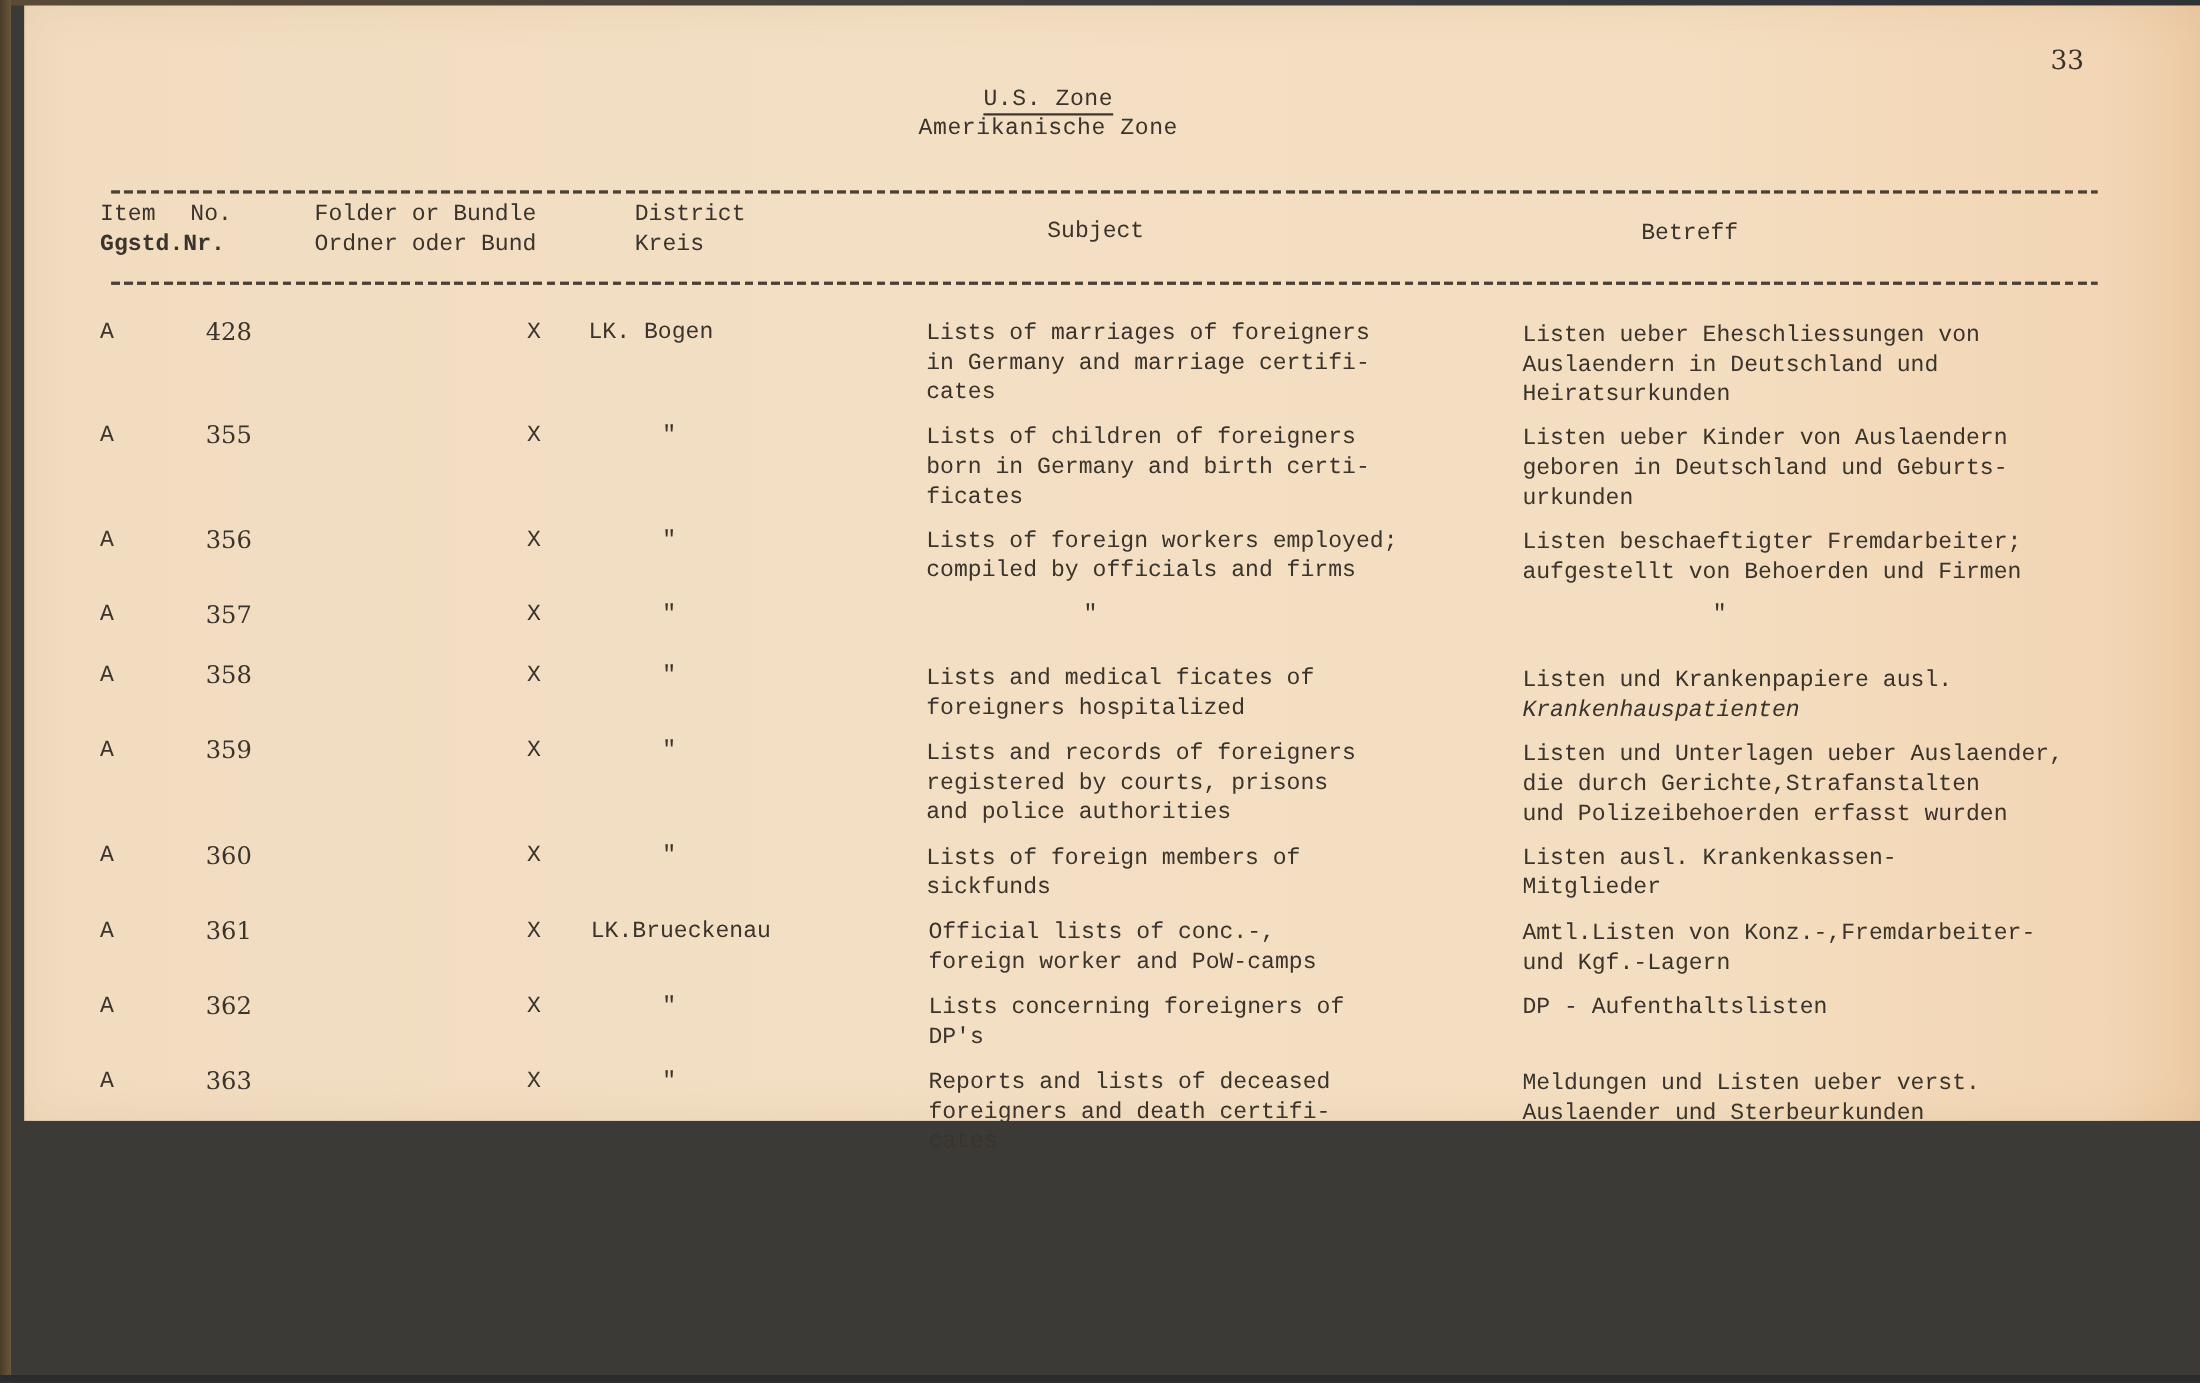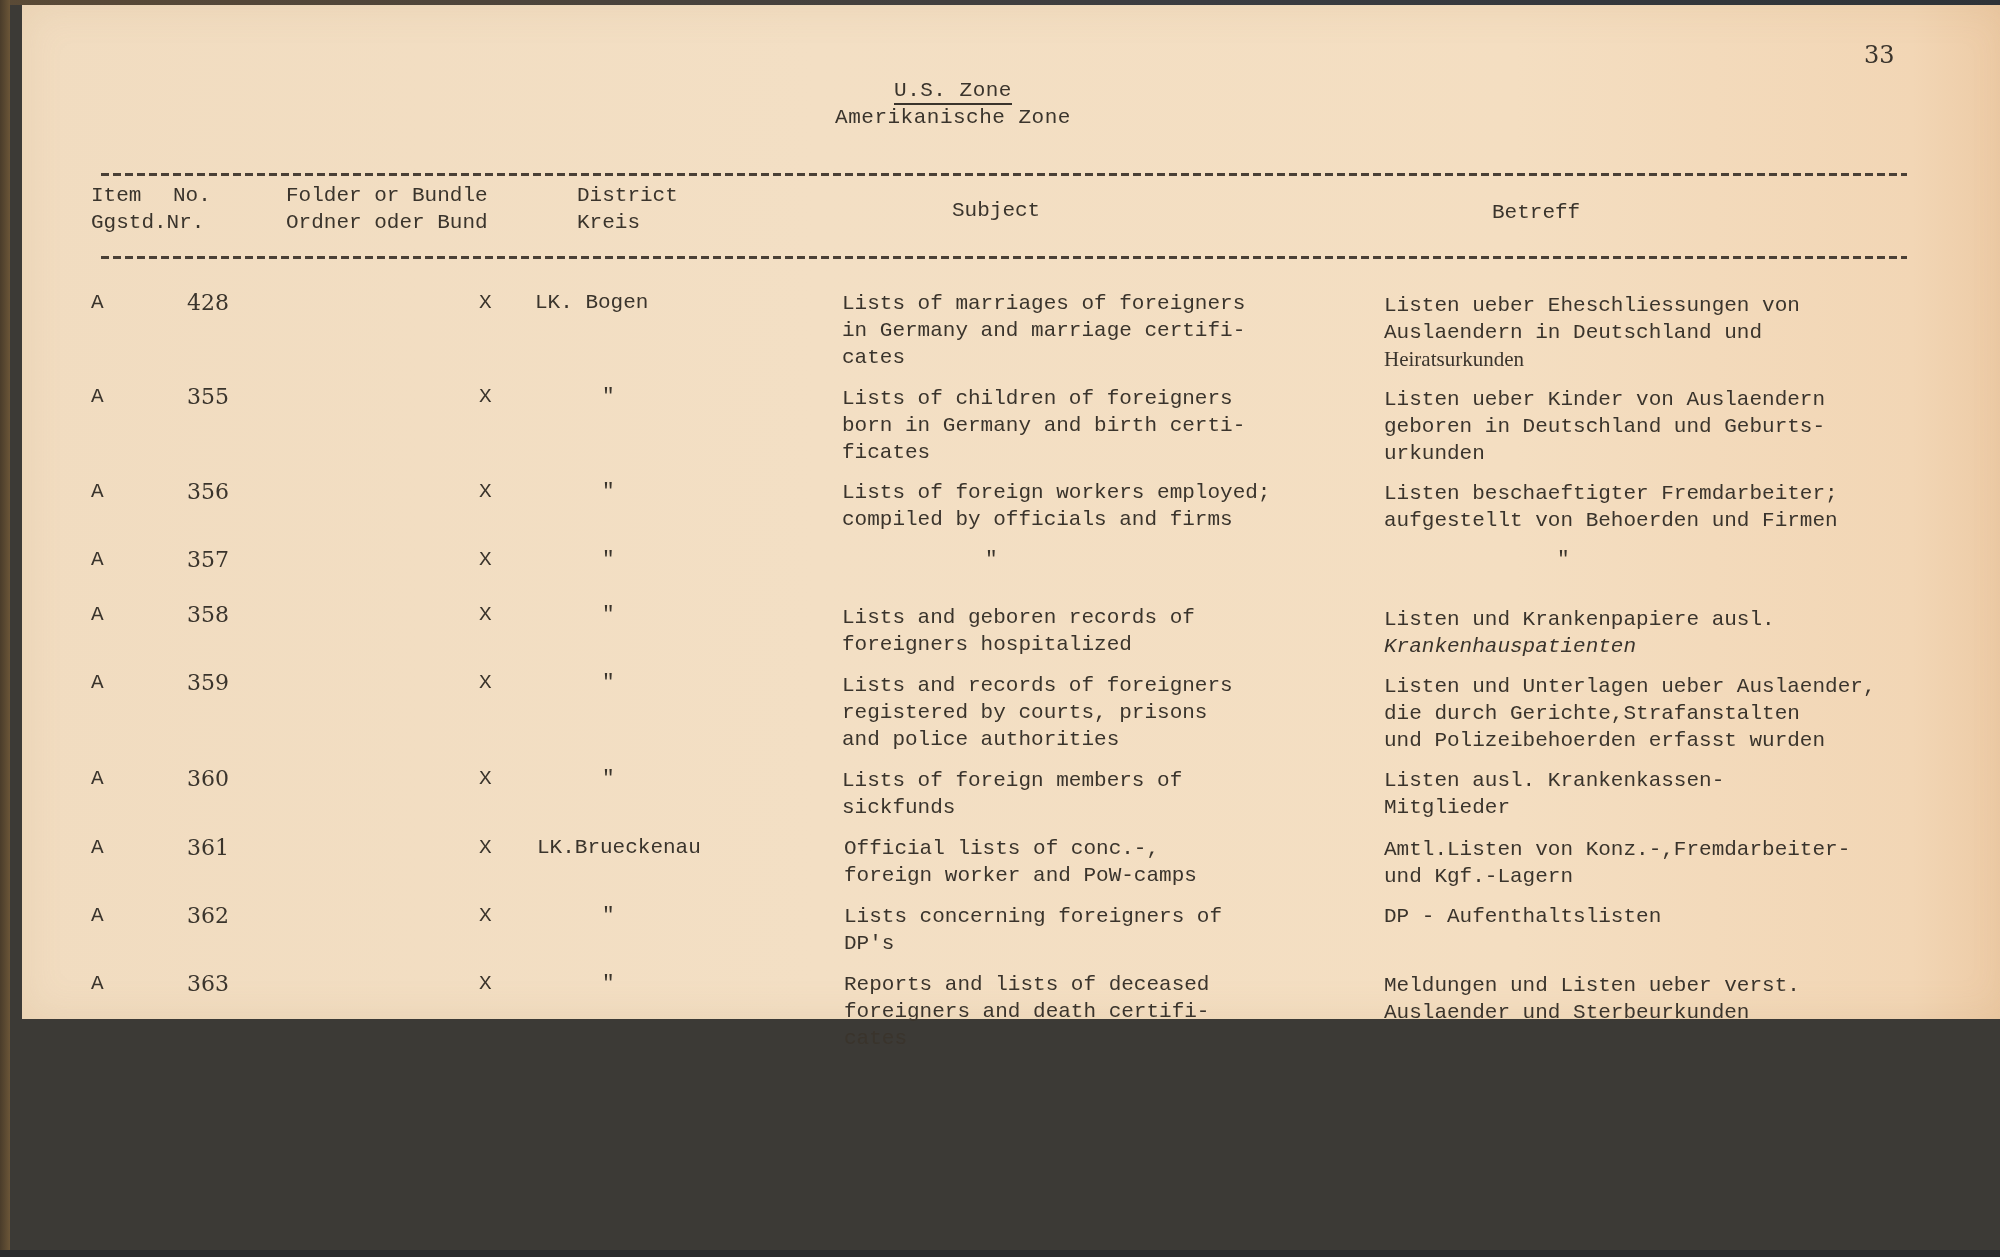--- a/index.html
+++ b/index.html
@@ -108,41 +108,41 @@
 <div class="page">
   <div class="page-number">33</div>
 
   <div class="title sub">Amerikanische Zone</div>
   <div class="title main"><span>U.S. Zone</span></div>
 
   <div class="dash-line top"></div>
 
   <div class="hdr" style="left:69px; top:177px;">Item</div>
   <div class="hdr" style="left:151px; top:177px;">No.</div>
-  <div class="hdr" style="left:69px; top:204px;">Ggstd.Nr.</div>
+  <div class="hdr" style="left:69px; top:204px;font-weight:bold;">Ggstd.Nr.</div>
   <div class="hdr" style="left:264px; top:177px;">Folder or Bundle</div>
   <div class="hdr" style="left:264px; top:204px;">Ordner oder Bund</div>
   <div class="hdr" style="left:555px; top:177px;">District</div>
   <div class="hdr" style="left:555px; top:204px;">Kreis</div>
   <div class="hdr" style="left:930px; top:192px;">Subject</div>
   <div class="hdr" style="left:1470px; top:194px;">Betreff</div>
 
   <div class="dash-line bottom"></div>
 
   <div>
     <div class="cell" style="left:69px; top:284px;">A</div>
     <div class="cell num" style="left:165px; top:284px;">428</div>
     <div class="cell" style="left:457px; top:284px;">X</div>
     <div class="cell" style="left:513px; top:284px;">LK. Bogen</div>
     <div class="cell" style="left:820px; top:285px;">Lists of marriages of foreigners</div>
     <div class="cell" style="left:820px; top:312px;">in Germany and marriage certifi-</div>
     <div class="cell" style="left:820px; top:339px;">cates</div>
     <div class="cell" style="left:1362px; top:287px;">Listen ueber Eheschliessungen von</div>
     <div class="cell" style="left:1362px; top:314px;">Auslaendern in Deutschland und</div>
-    <div class="cell" style="left:1362px; top:341px;font-family:Liberation Serif, serif;">Heiratsurkunden</div>
+    <div class="cell" style="left:1362px; top:341px;">Heiratsurkunden</div>
   </div>
 
   <div>
     <div class="cell" style="left:69px; top:378px;">A</div>
     <div class="cell num" style="left:165px; top:378px;">355</div>
     <div class="cell" style="left:457px; top:378px;">X</div>
     <div class="cell" style="left:580px; top:378px;">"</div>
     <div class="cell" style="left:820px; top:380px;">Lists of children of foreigners</div>
     <div class="cell" style="left:820px; top:407px;">born in Germany and birth certi-</div>
     <div class="cell" style="left:820px; top:434px;">ficates</div>
@@ -169,21 +169,21 @@
     <div class="cell" style="left:580px; top:541px;">"</div>
     <div class="cell" style="left:963px; top:541px;">"</div>
     <div class="cell" style="left:1535px; top:541px;">"</div>
   </div>
 
   <div>
     <div class="cell" style="left:69px; top:596px;">A</div>
     <div class="cell num" style="left:165px; top:596px;">358</div>
     <div class="cell" style="left:457px; top:596px;">X</div>
     <div class="cell" style="left:580px; top:596px;">"</div>
-    <div class="cell" style="left:820px; top:599px;">Lists and geboren records of</div>
+    <div class="cell" style="left:820px; top:599px;">Lists and medical ficates of</div>
     <div class="cell" style="left:820px; top:626px;">foreigners hospitalized</div>
     <div class="cell" style="left:1362px; top:601px;">Listen und Krankenpapiere ausl.</div>
     <div class="cell" style="left:1362px; top:628px;font-style:italic;">Krankenhauspatienten</div>
   </div>
 
   <div>
     <div class="cell" style="left:69px; top:664px;">A</div>
     <div class="cell num" style="left:165px; top:664px;">359</div>
     <div class="cell" style="left:457px; top:664px;">X</div>
     <div class="cell" style="left:580px; top:664px;">"</div>

